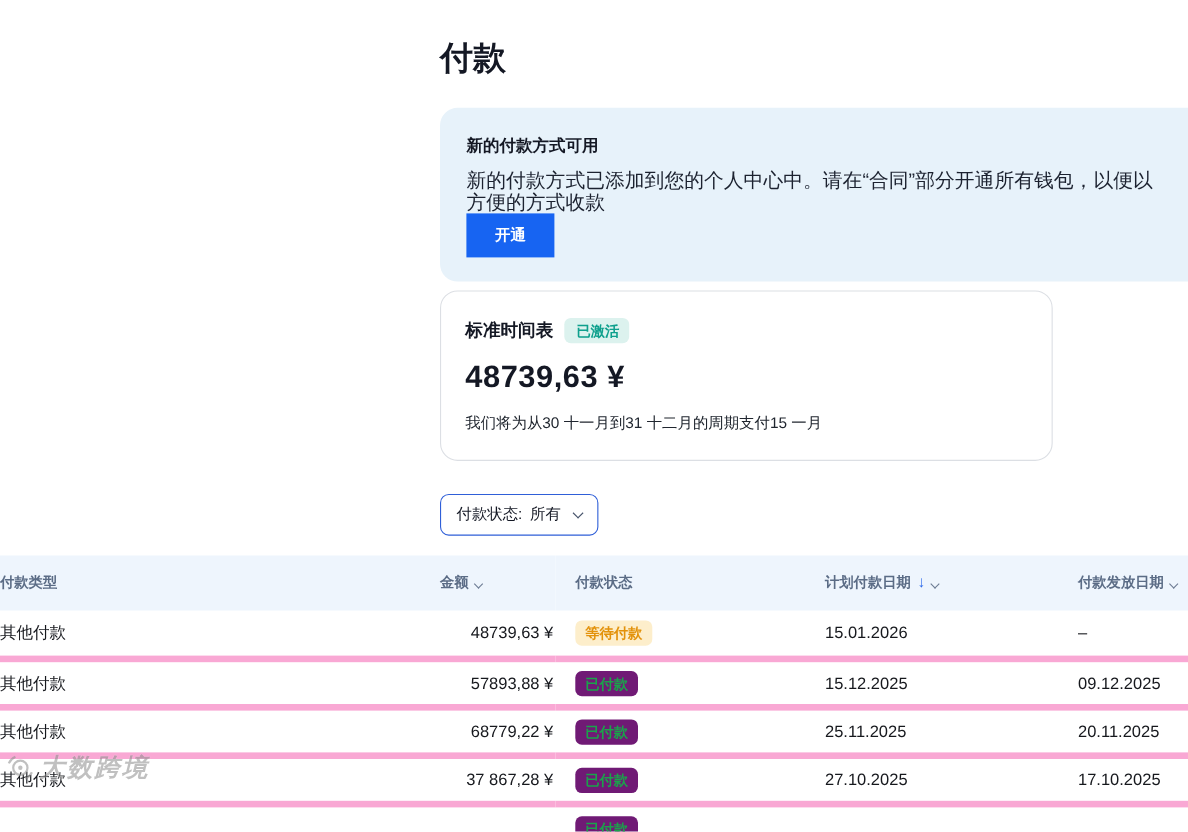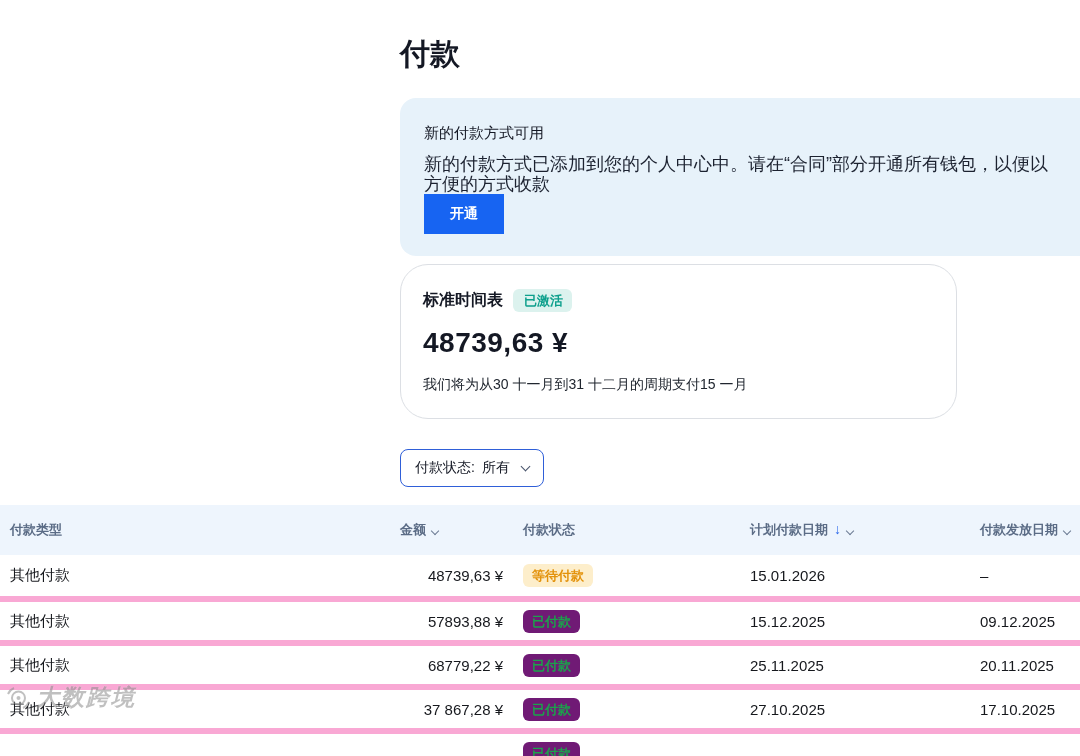--- a/index.html
+++ b/index.html
@@ -5,28 +5,28 @@
   * { margin:0; padding:0; box-sizing:border-box; }
   html,body { width:1080px; height:756px; overflow:hidden; background:#fff; }
   body { font-family:"Liberation Sans","DejaVu Sans",sans-serif; color:#141824; position:relative; }
 
   .content { margin-left:400px; width:680px; }
 
   .page-title { font-size:30px; font-weight:bold; margin-top:36px; line-height:36px; }
 
   
   .banner { margin-top:26px; background:#e7f2fa; border-radius:16px 0 0 16px; padding:24px 24px 22px 24px; }
-  .banner-title { font-size:15px; font-weight:normal; line-height:22px; }
+  .banner-title { font-size:15px; font-weight:bold; line-height:22px; }
   .banner-body  { font-size:18px; line-height:20px; margin-top:10px; color:#1c2230; }
   .banner-btn { margin-top:0; background:#1764f2; color:#fff; border:none; border-radius:0;
                 padding:11px 26px; font-size:14px; font-weight:bold; cursor:pointer;
                 font-family:"Liberation Sans","DejaVu Sans",sans-serif; }
 
   
-  .card { margin-top:8px; width:557px; border:1px solid #dcdfe4; border-radius:28px; padding:24px 22px; }
+  .card { margin-top:8px; width:557px; border:1px solid #dcdfe4; border-radius:16px; padding:24px 22px; }
   .card-head { display:flex; align-items:center; }
   .card-title { font-size:16px; font-weight:bold; }
   .badge { display:inline-block; font-size:13px; font-weight:bold; border-radius:6px; padding:3px 9px; line-height:17px; }
   .badge.activated { background:#dcf2ee; color:#0fa08d; margin-left:10px;padding-left:11px; }
   .card-amount { font-size:28px; font-weight:bold; margin-top:14px; line-height:34px; letter-spacing:.5px; }
   .card-desc { font-size:14px; margin-top:14px; color:#20262f; line-height:20px; }
 
   
   .filters { display:flex; gap:16px; margin-top:30px; }
   .filter { display:flex; align-items:center; border-radius:8px; padding:9px 14px; font-size:14px;
@@ -37,21 +37,21 @@
   .filter .val { color:#141824; }
   .chev { display:inline-block; width:7px; height:7px; border-right:1.8px solid #47536b;
           border-bottom:1.8px solid #47536b; transform:rotate(45deg); margin-left:12px; margin-top:-4px; }
   .chev.small { width:6px; height:6px; margin-left:6px; border-color:#6c7b93; }
 
   
   table.payments { width:1080px; margin-top:18px; border-collapse:collapse; table-layout:fixed; }
   table.payments thead th { background:#eef5fd; height:50px; font-size:13px; font-weight:bold;
                             color:#5b6c86; text-align:left; vertical-align:middle; }
   table.payments td { height:44px; font-size:15px; vertical-align:middle; border-bottom:6px solid #f9a8d4; color:#16181d; }
-  th.c1, td.c1 { padding-left:10px; }
+  th.c1, td.c1 { }
   th.c2, td.c2 { text-align:right; padding-right:2px; }
   th.c3, td.c3 { padding-left:18px; }
   .sort-arrow { color:#2f6beb; font-weight:bold; font-size:14px; margin-left:6px; }
   .badge.pending { background:#fdeecb; color:#e3920b; }
   .badge.paid    { background:#701a75; color:#1ba24b; }
 
   
   .watermark { position:absolute; left:5px; top:682px; display:flex; align-items:center; gap:4px;
                opacity:.55; pointer-events:none;font-style:italic; }
   .watermark .wm-text { font-size:23px; font-weight:bold; color:#8d8d8d;

